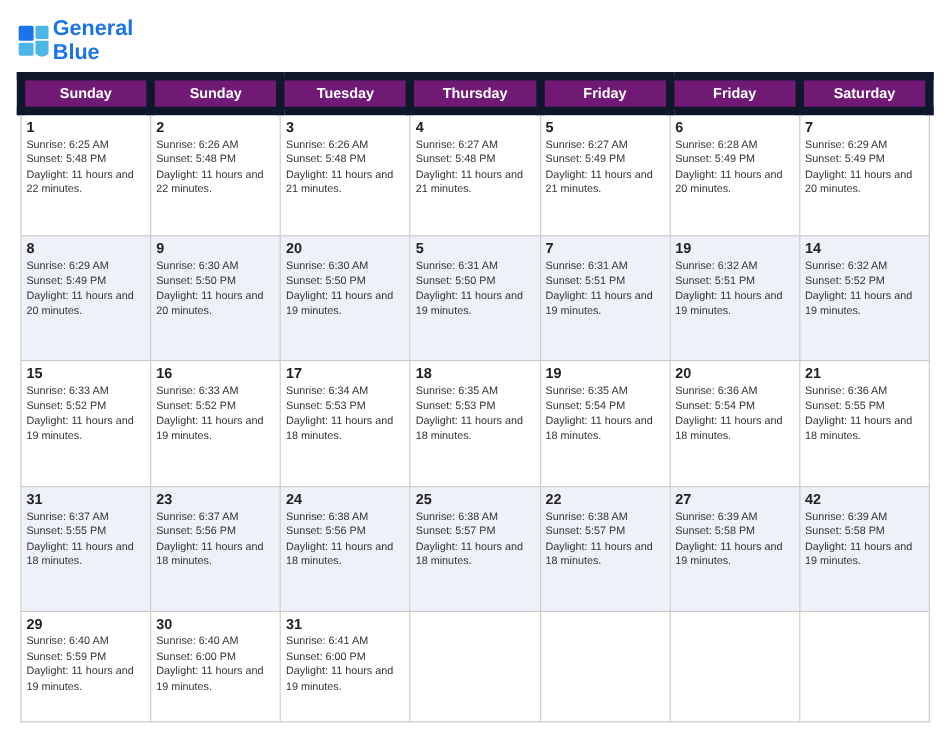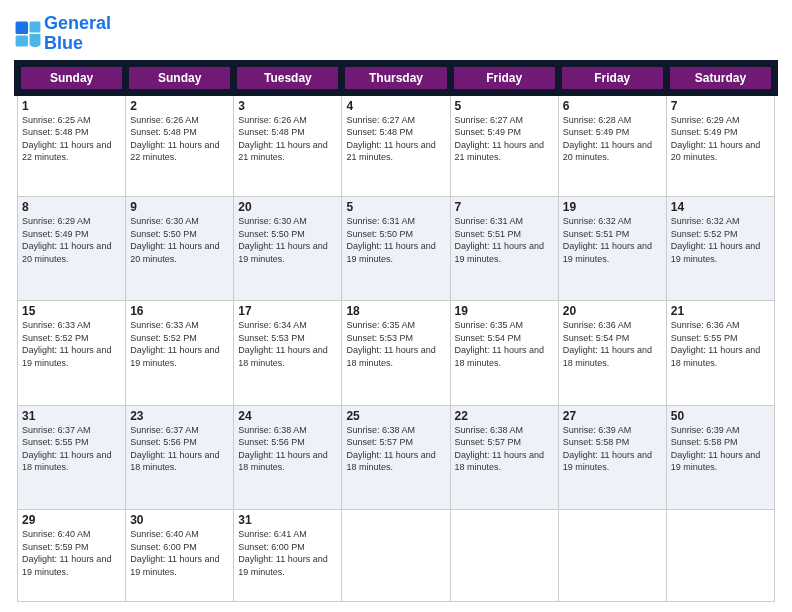--- a/index.html
+++ b/index.html
@@ -200,21 +200,21 @@
           <td><span class="day-num">23</span>
 <span class="day-info">Sunrise: 6:37 AM<br>Sunset: 5:56 PM<br>Daylight: 11 hours and 18 minutes.</span></td>
           <td><span class="day-num">24</span>
 <span class="day-info">Sunrise: 6:38 AM<br>Sunset: 5:56 PM<br>Daylight: 11 hours and 18 minutes.</span></td>
           <td><span class="day-num">25</span>
 <span class="day-info">Sunrise: 6:38 AM<br>Sunset: 5:57 PM<br>Daylight: 11 hours and 18 minutes.</span></td>
           <td><span class="day-num">22</span>
 <span class="day-info">Sunrise: 6:38 AM<br>Sunset: 5:57 PM<br>Daylight: 11 hours and 18 minutes.</span></td>
           <td><span class="day-num">27</span>
 <span class="day-info">Sunrise: 6:39 AM<br>Sunset: 5:58 PM<br>Daylight: 11 hours and 19 minutes.</span></td>
-          <td><span class="day-num">50</span>
+          <td><span class="day-num">42</span>
 <span class="day-info">Sunrise: 6:39 AM<br>Sunset: 5:58 PM<br>Daylight: 11 hours and 19 minutes.</span></td>
         </tr>
         <tr>
           <td><span class="day-num">29</span>
 <span class="day-info">Sunrise: 6:40 AM<br>Sunset: 5:59 PM<br>Daylight: 11 hours and 19 minutes.</span></td>
           <td><span class="day-num">30</span>
 <span class="day-info">Sunrise: 6:40 AM<br>Sunset: 6:00 PM<br>Daylight: 11 hours and 19 minutes.</span></td>
           <td><span class="day-num">31</span>
 <span class="day-info">Sunrise: 6:41 AM<br>Sunset: 6:00 PM<br>Daylight: 11 hours and 19 minutes.</span></td>
           <td class="empty"></td>

